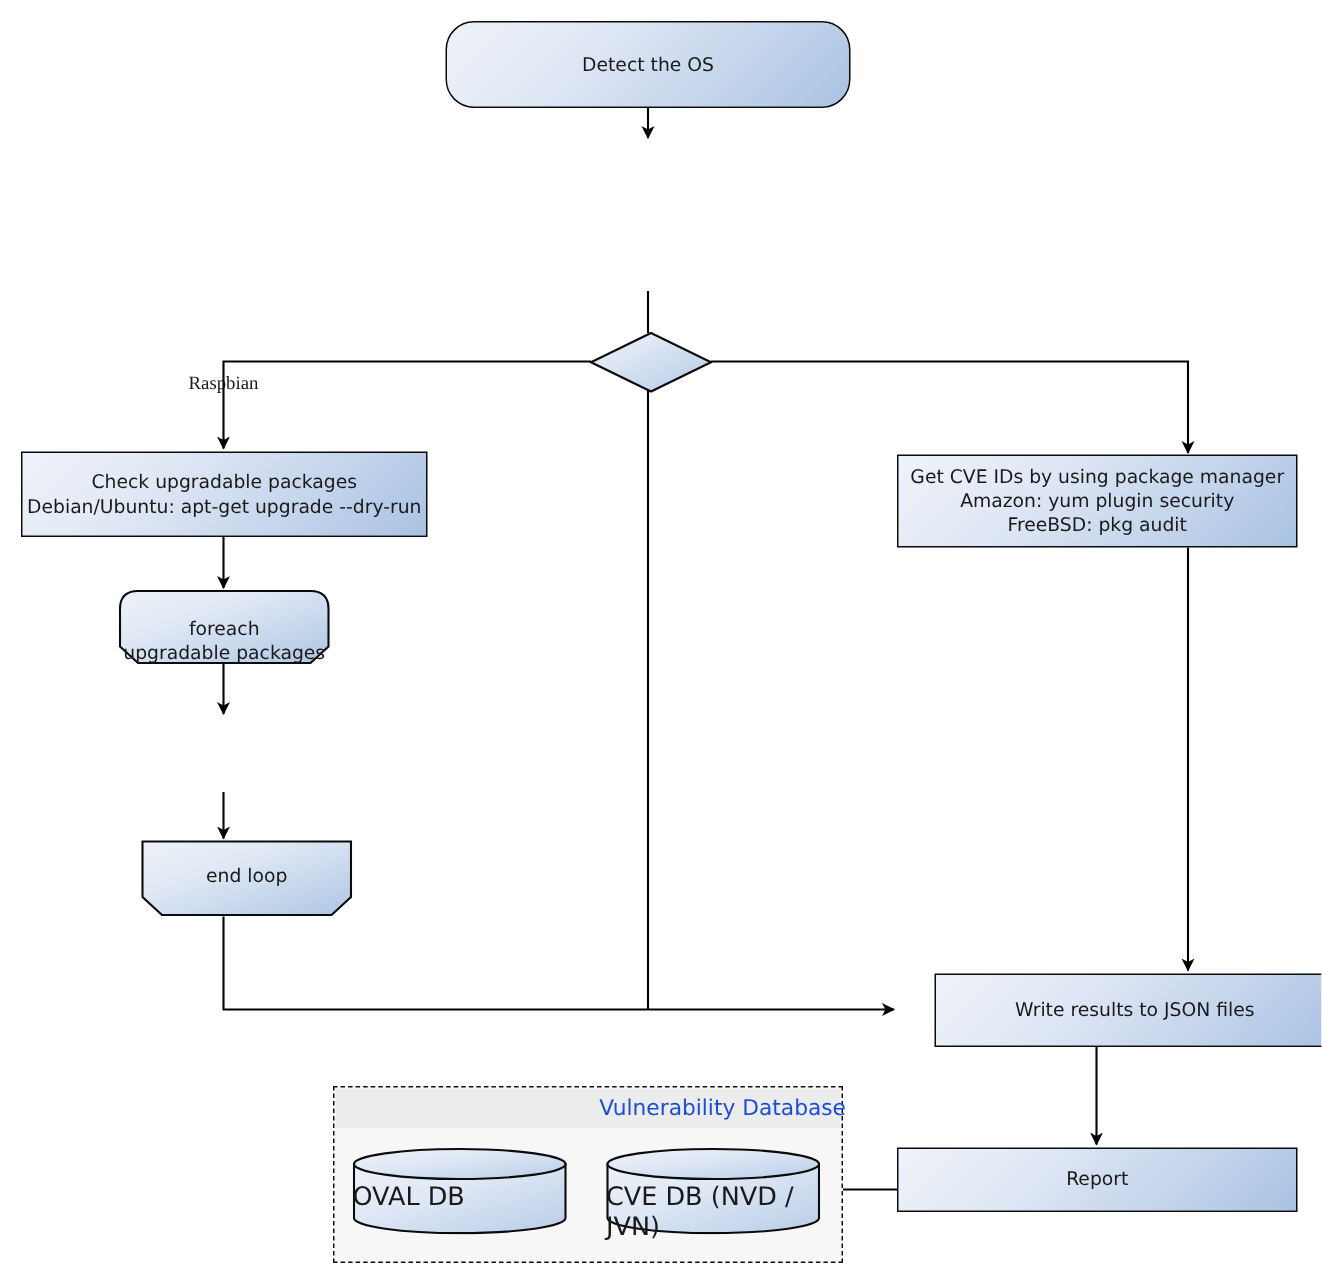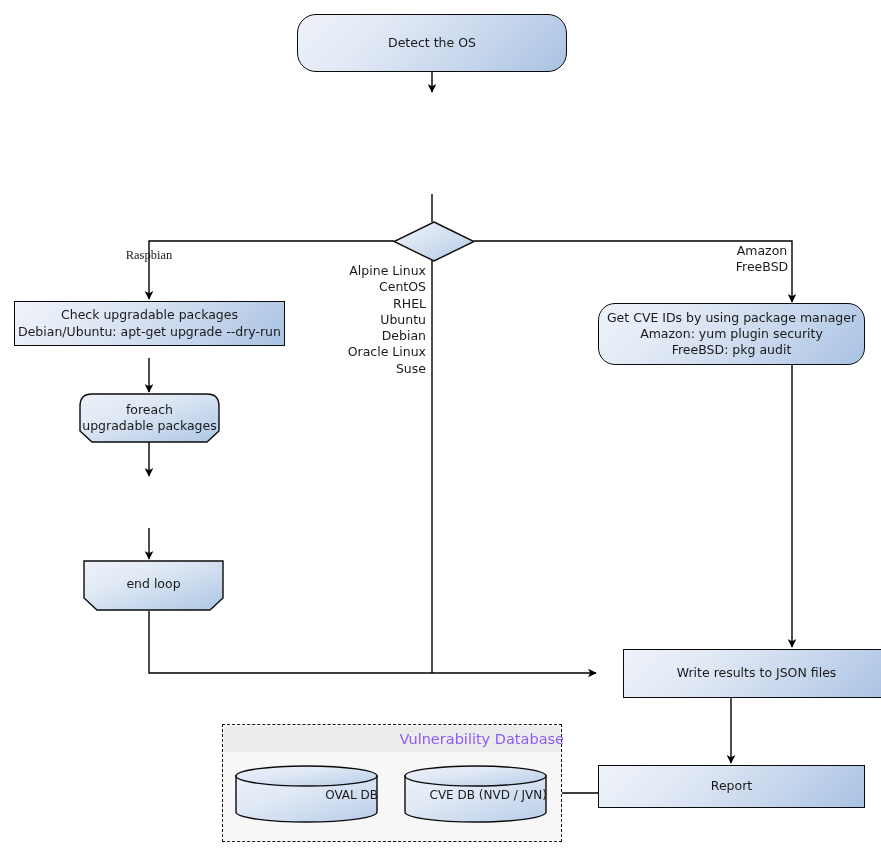--- a/index.html
+++ b/index.html
@@ -49,43 +49,43 @@
   .loopstart-wrap svg { position: absolute; left: 0; top: 0; }
 
   
   .diamond-wrap { position: absolute; }
 
   
   .cyl-wrap { position: absolute; }
   .cyl-label {
     position: absolute;
     left: 0; right: 0;
-    text-align: right;
-    font-size: 12px;
+    text-align: left;
+    font-size: 17px;
     color: #1a1a1a;
   }
 
   
   .group-box {
     position: absolute;
     box-sizing: border-box;
     border: 1.6px dashed #111;
     background: #f7f7f7;
   }
   .group-title-bar {
     position: absolute;
     box-sizing: border-box;
     background: #ececec;
     display: flex;
     align-items: center;
     justify-content: flex-end;
   }
   .group-title {
     font-size: 14.5px;
-    color: #8b5cf6;
+    color: #1d4ed8;
     white-space: nowrap;
   }
 
   
   .edge-label {
     position: absolute;
     font-size: 12.5px;
     line-height: 1.30;
     color: #1a1a1a;
     white-space: pre-line;
@@ -143,85 +143,76 @@
         <linearGradient id="gDiamond" x1="0" y1="0" x2="1" y2="1">
           <stop offset="0%" stop-color="#eef2f9"></stop>
           <stop offset="35%" stop-color="#dde7f4"></stop>
           <stop offset="100%" stop-color="#b3c9e6"></stop>
         </linearGradient>
       </defs>
       <polygon points="41,1 81,20.5 41,40 1,20.5" fill="url(#gDiamond)" stroke="#0b0b0b" stroke-width="1.4"></polygon>
     </svg>
   </div>
 
-  <div class="node proc" style="left:14px; top:301px; width:271px; height:45px;">
+  <div class="node proc" style="left:14px; top:301px; width:271px; height:57px;">
     <span class="txt">Check upgradable packages
 Debian/Ubuntu: apt-get upgrade --dry-run</span>
   </div>
 
   <div class="loopstart-wrap" style="left:79px; top:393px; width:141px; height:50px;">
     <svg width="141" height="50" viewBox="0 0 141 50" xmlns="http://www.w3.org/2000/svg">
       <defs>
         <linearGradient id="gLoopA" x1="0" y1="0" x2="1" y2="1">
           <stop offset="0%" stop-color="#eef2f9"></stop>
           <stop offset="35%" stop-color="#e0e9f5"></stop>
           <stop offset="100%" stop-color="#aec6e4"></stop>
         </linearGradient>
       </defs>
       <path d="M 13,1 Q 1,1 1,13 L 1,38 L 13,49 L 128,49 L 140,38 L 140,13 Q 140,1 128,1 Z" fill="url(#gLoopA)" stroke="#0b0b0b" stroke-width="1.4"></path>
     </svg>
-    <div class="node" style="left:0; top:0; width:141px; height:50px;">
+    <div class="node" style="left:0; top:0; width:141px; height:50px;align-items:flex-end;">
       <span class="txt">foreach
 upgradable  packages</span>
     </div>
   </div>
 
 
-  <div class="loopstart-wrap" style="left:83px; top:560px; width:141px; height:51px;">
+  <div class="loopstart-wrap" style="left:94px; top:560px; width:141px; height:51px;">
     <svg width="141" height="51" viewBox="0 0 141 51" xmlns="http://www.w3.org/2000/svg">
       <defs>
         <linearGradient id="gLoopB" x1="0" y1="0" x2="1" y2="1">
           <stop offset="0%" stop-color="#eef2f9"></stop>
           <stop offset="35%" stop-color="#e0e9f5"></stop>
           <stop offset="100%" stop-color="#aec6e4"></stop>
         </linearGradient>
       </defs>
       <path d="M 1,1 L 140,1 L 140,38 L 127,50 L 14,50 L 1,38 Z" fill="url(#gLoopB)" stroke="#0b0b0b" stroke-width="1.4"></path>
     </svg>
     <div class="node" style="left:0; top:0; width:141px; height:48px;">
       <span class="txt">end loop</span>
     </div>
   </div>
 
-  <div class="node proc" style="left:598px; top:303px; width:267px; height:62px;border-radius:17px;">
+  <div class="node proc" style="left:598px; top:303px; width:267px; height:62px;">
     <span class="txt">Get CVE IDs by using package manager
 Amazon: yum plugin security
 FreeBSD: pkg audit</span>
   </div>
 
   <div class="node proc" style="left:598px; top:649px; width:267px; height:49px;margin-left:25px;">
     <span class="txt">Write results to JSON files</span>
   </div>
 
   <div class="node proc" style="left:598px; top:765px; width:267px; height:43px;">
     <span class="txt">Report</span>
   </div>
 
   <div class="edge-label lbl-center" style="left:149px; top:247px; width:160px; margin-left:-80px;font-family:Liberation Serif, serif;">Raspbian</div>
 
-  <div class="edge-label lbl-right" style="left:266px; top:263px; width:160px;">Alpine Linux
-CentOS
-RHEL
-Ubuntu
-Debian
-Oracle Linux
-Suse</div>
-
-  <div class="edge-label lbl-center" style="left:692px; top:243px; width:140px;">Amazon
-FreeBSD</div>
+
 
   <div class="group-box" style="left:222px; top:724px; width:340px; height:118px;"></div>
   <div class="group-title-bar" style="left:224px; top:726px; width:336px; height:26px;">
     <span class="group-title" style="margin-right:-4px;">Vulnerability Database</span>
   </div>
 
   <div class="cyl-wrap" style="left:235px; top:765px; width:143px; height:58px;">
     <svg width="143" height="58" viewBox="0 0 143 58" xmlns="http://www.w3.org/2000/svg">
       <defs>
         <linearGradient id="gCylA" x1="0" y1="0" x2="1" y2="1">

